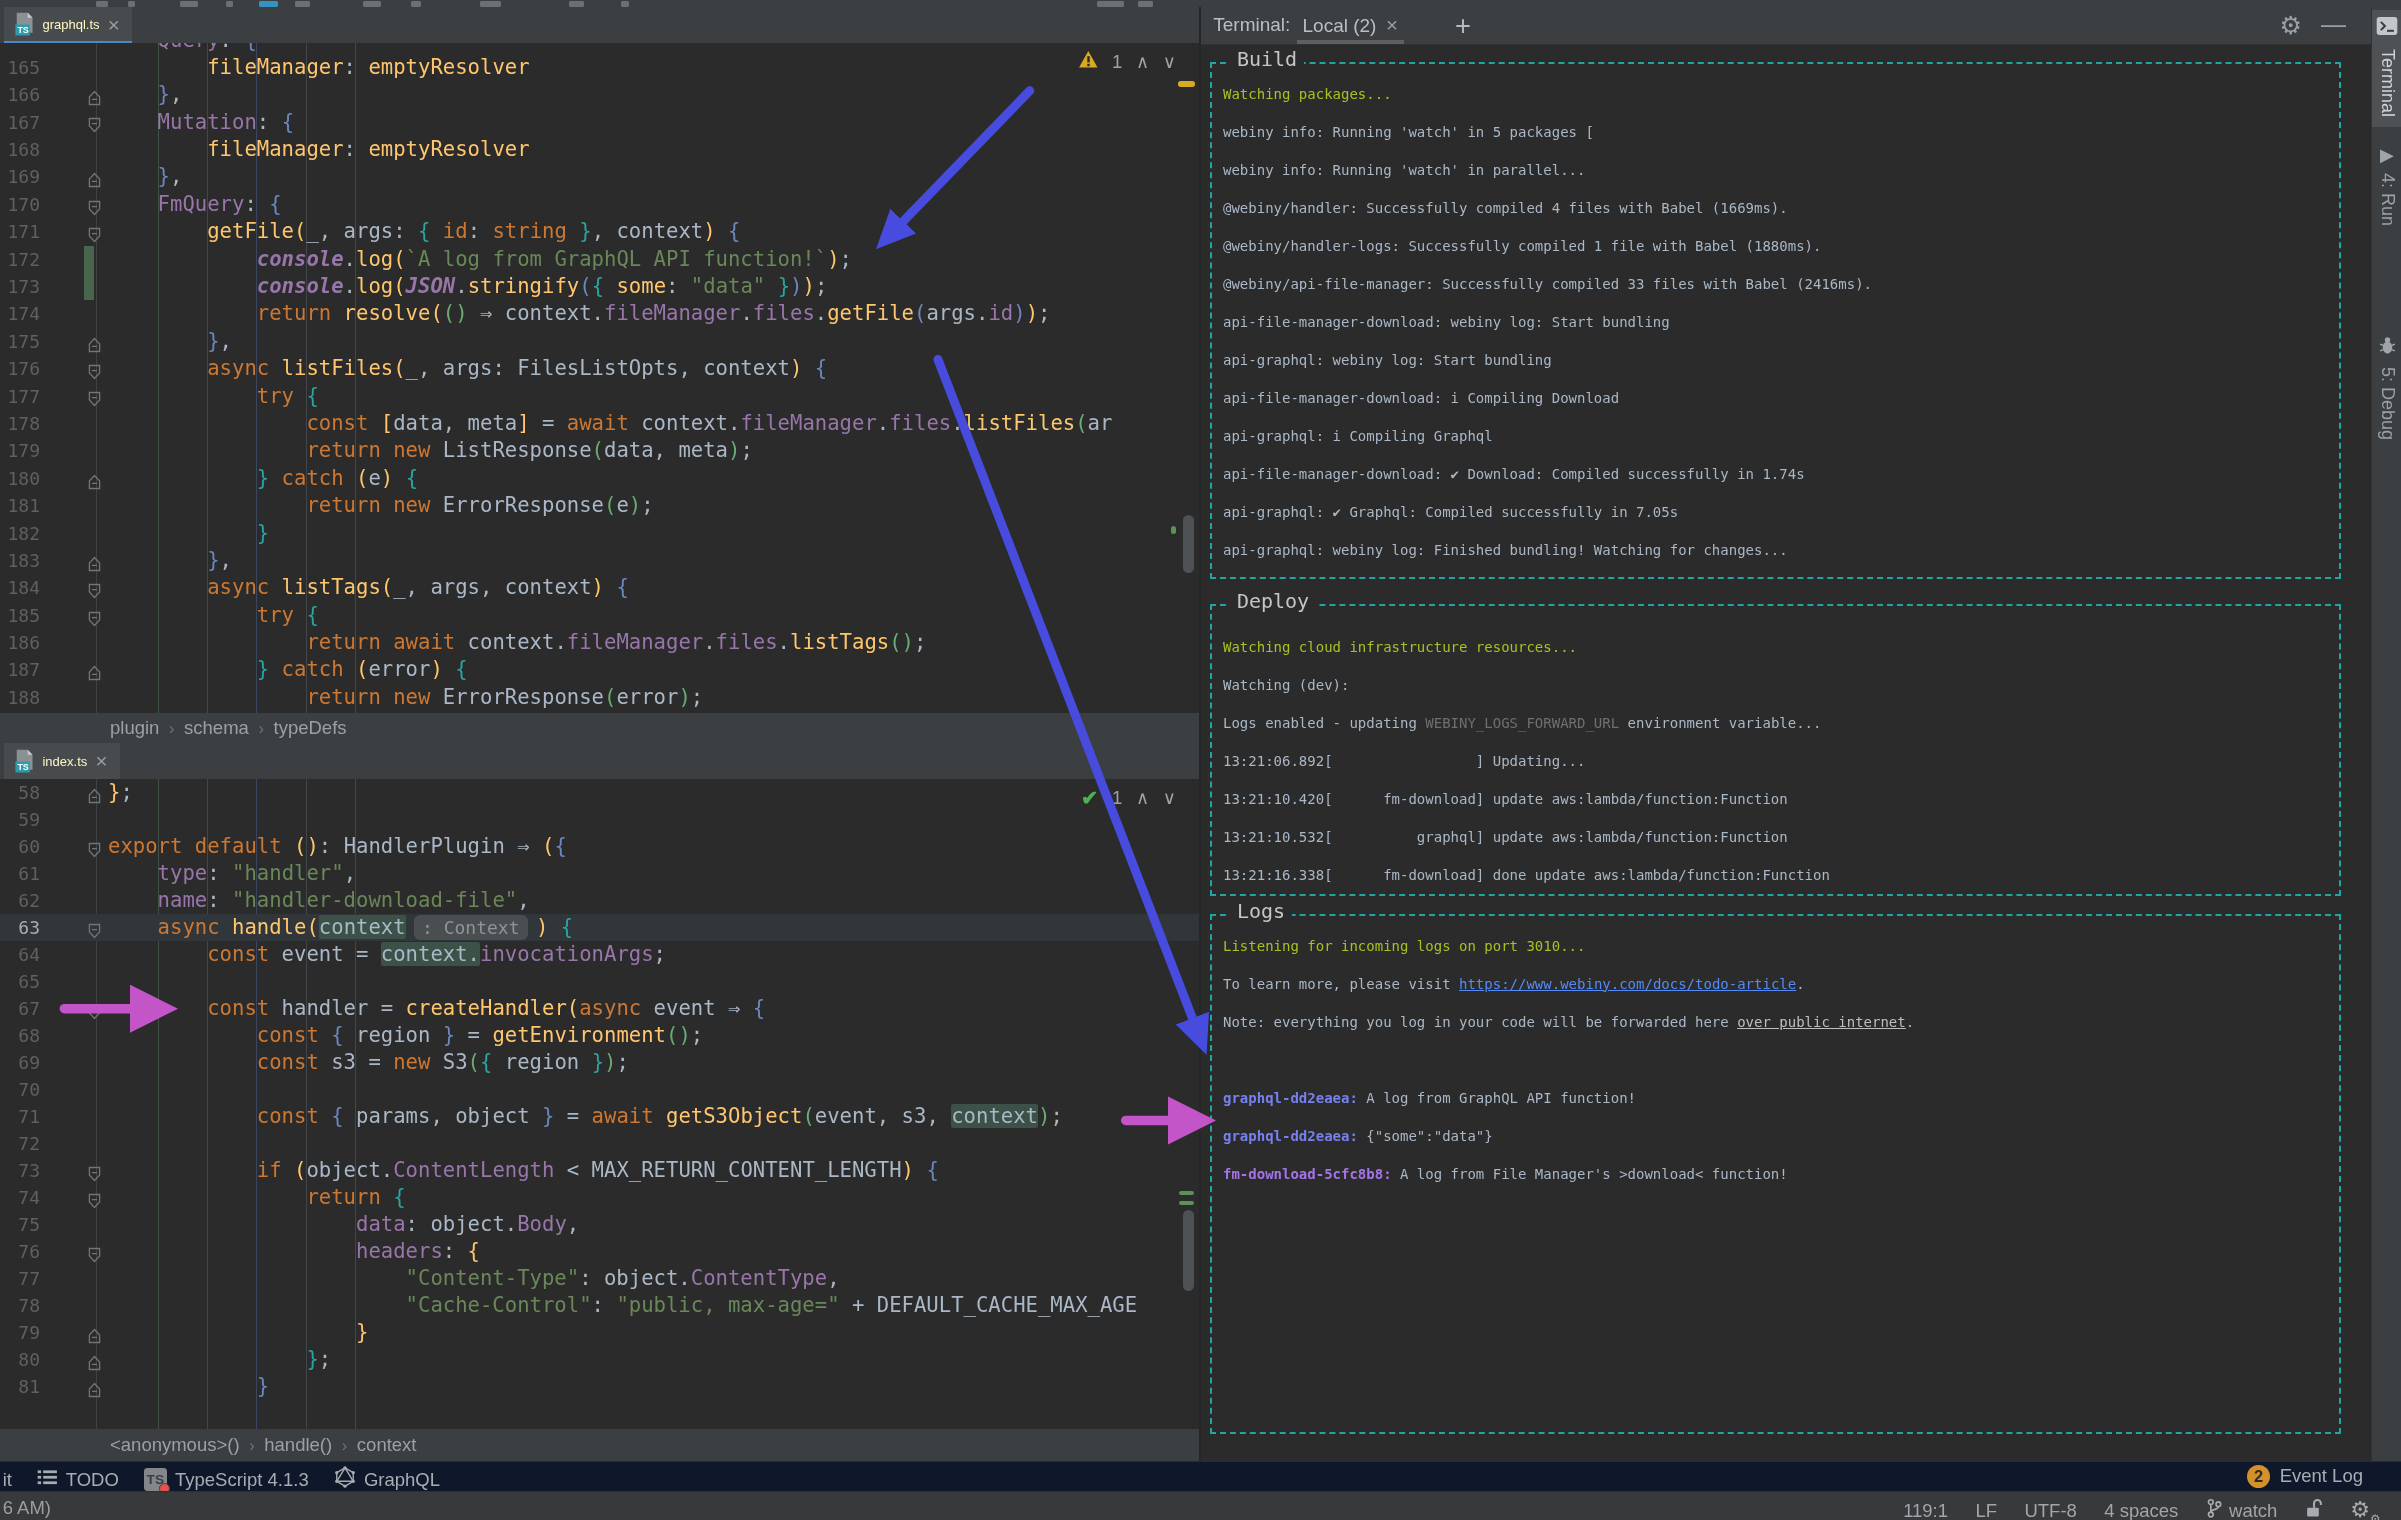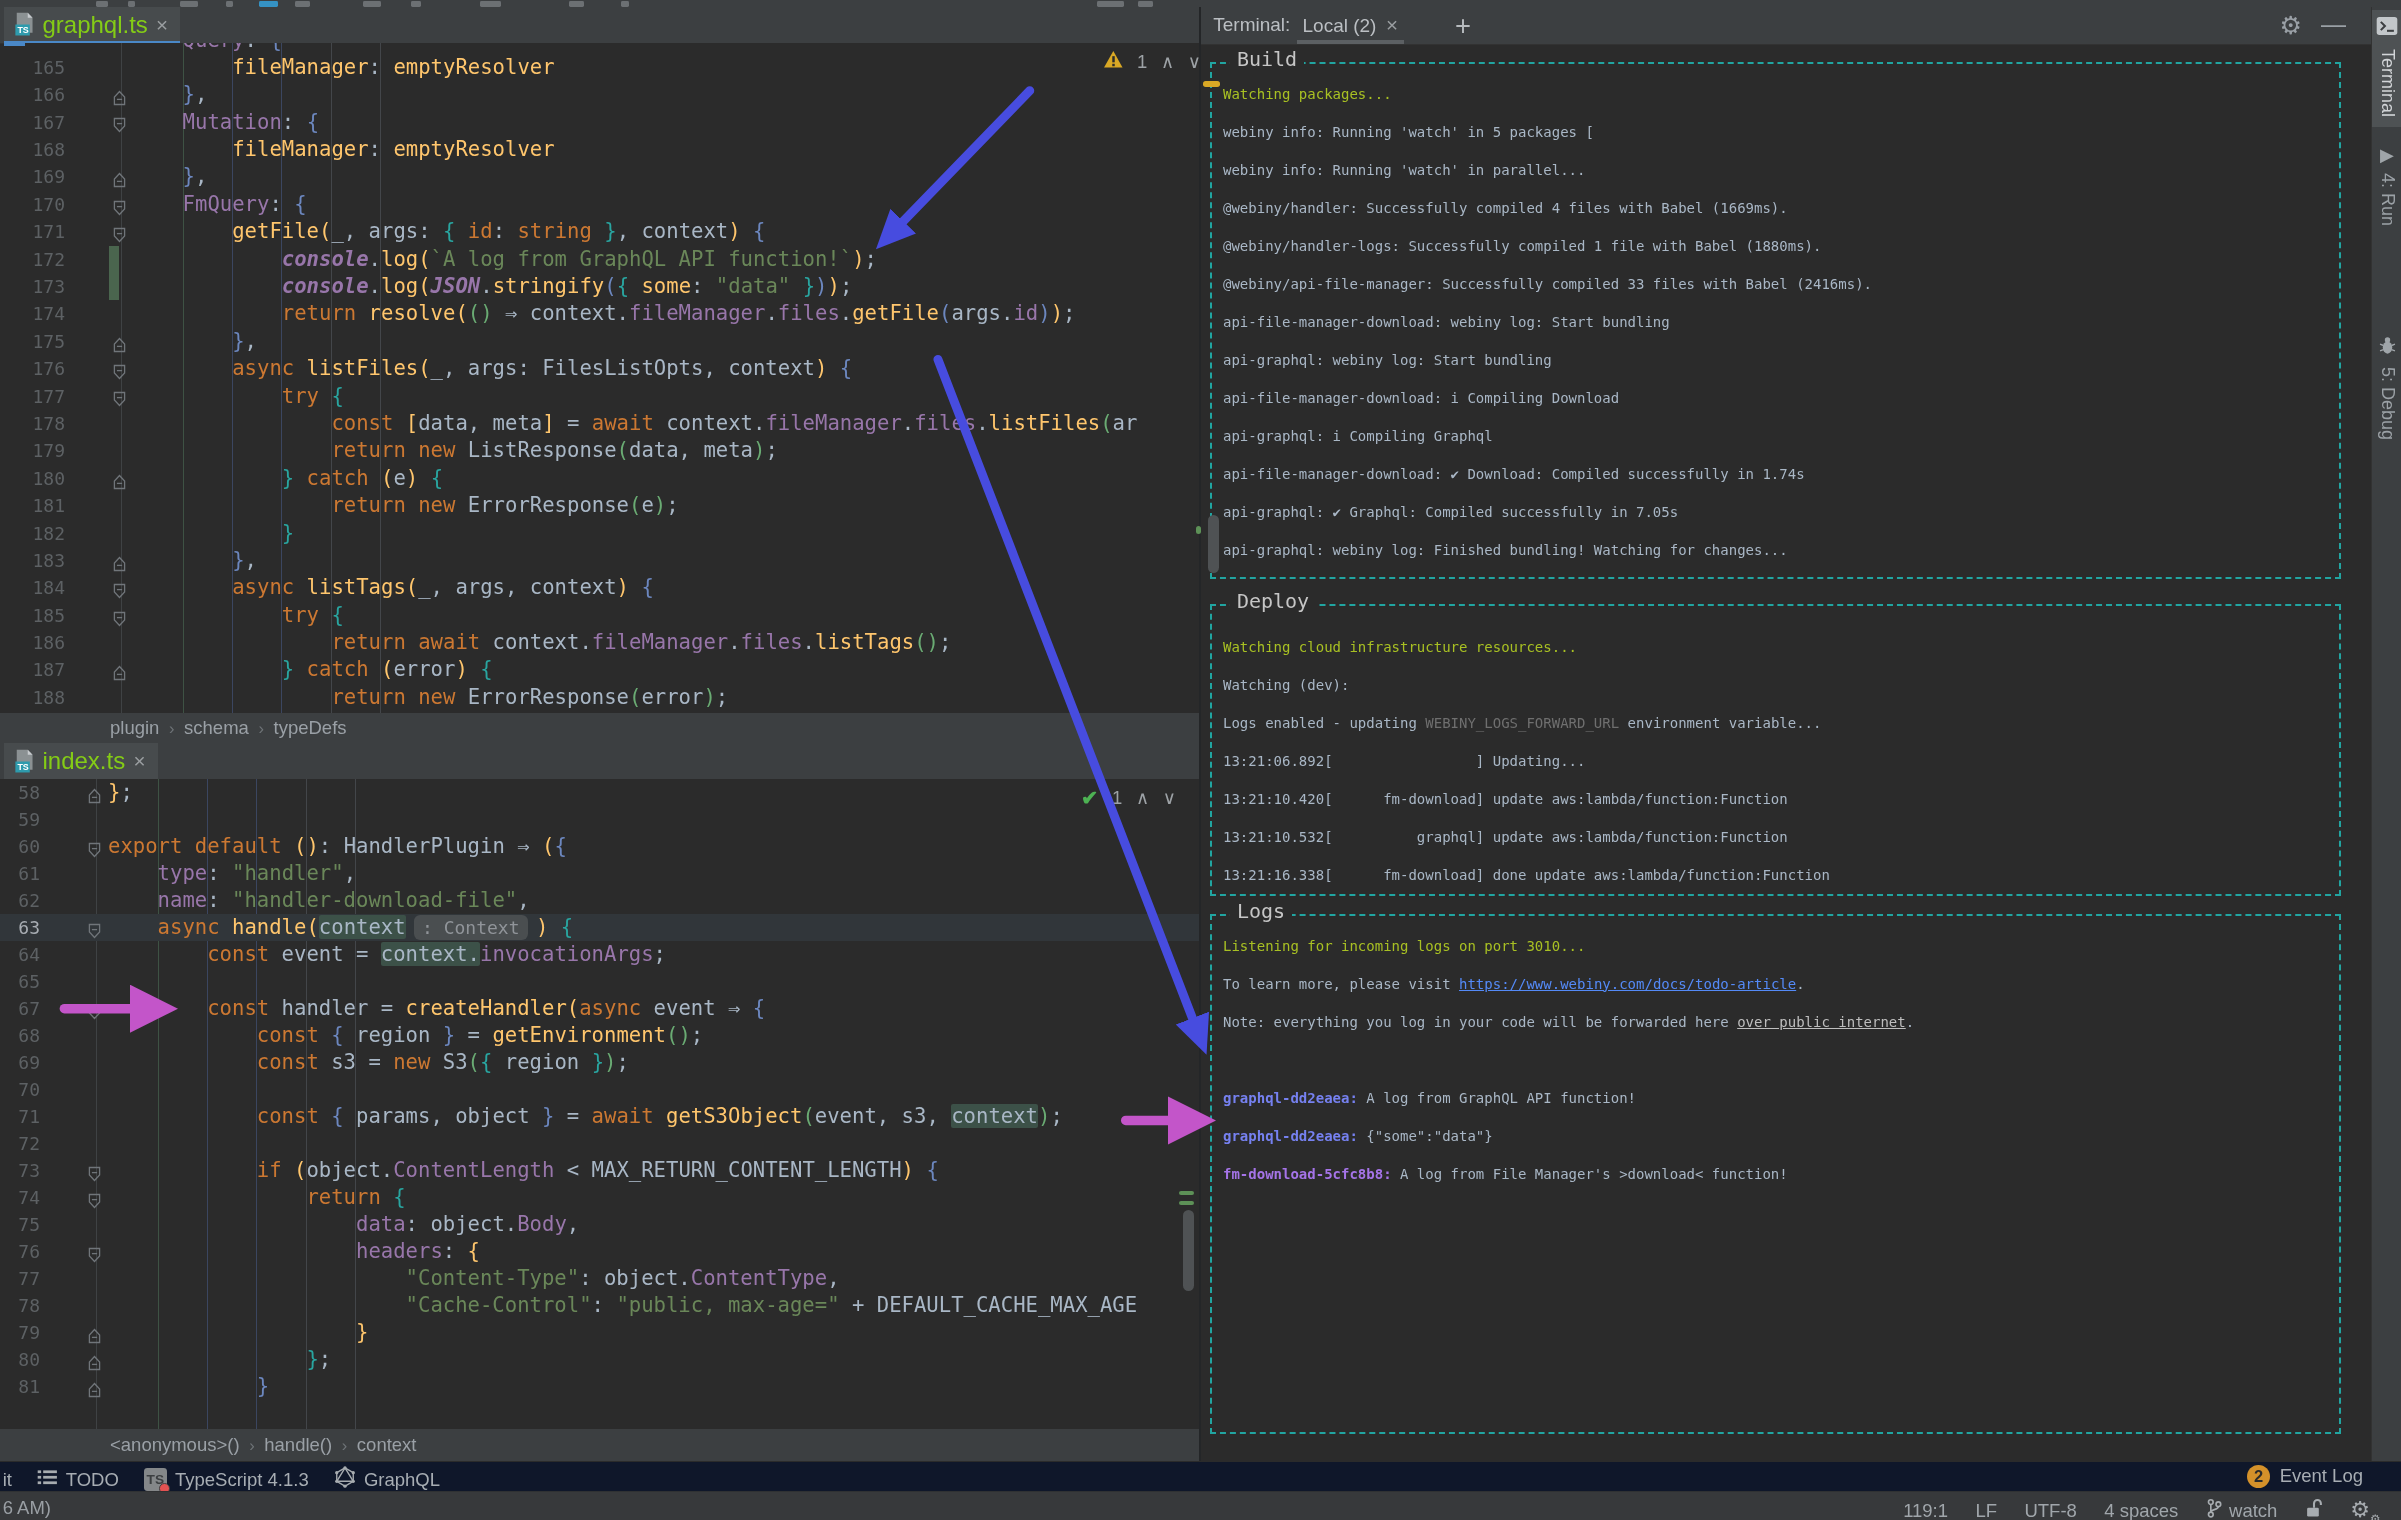--- a/index.html
+++ b/index.html
@@ -7,26 +7,26 @@
        font-family:"Liberation Sans",sans-serif;}
   
   #topstrip{position:absolute;left:0;top:0;width:2401px;height:6.9px;background:#3c3f41;}
   #topstrip span{position:absolute;top:1.4px;height:5.5px;background:#6c7073;border-radius:1.4px;}
   #topstrip .frag-blue{background:#3592c4;}
   
   .tabbar{position:absolute;left:0;width:1199px;height:36px;background:#3c3f41;border-bottom:0.7px solid #323232;}
   .tab{position:absolute;left:4.1px;top:0;height:36px;background:#474b4d;display:flex;align-items:center;
        gap:8.2px;padding:0 12.3px 0 9.6px;}
   .tab .ul{position:absolute;left:0;right:0;bottom:-3.4px;height:4.8px;background:#4a88c7;}
-  .tablabel{color:#84cc16;font-size:24px;}
+  .tablabel{color:#fef9c3;font-size:13px;}
   .tabclose{color:#9a9ea1;font-size:20.6px;line-height:20.6px;cursor:default;}
   .fileicon{position:relative;width:20.6px;height:25px;display:inline-block;}
   
   .editor{position:absolute;left:0;width:1199px;background:#2b2b2b;overflow:hidden;}
-  #editor1{top:43px;height:671px;margin-left:25px;}
+  #editor1{top:43px;height:671px;}
   #editor2{top:779px;height:650px;}
   .gline{position:absolute;left:96px;top:0;bottom:0;width:0.7px;background:#3f4244;}
   .guide{position:absolute;top:0;bottom:0;width:1.4px;}
   .gd1{left:158px;background:#3e5244;}
   .gd2{left:207px;background:#3b4660;}
   .gd3{left:256px;background:#3b4660;}
   .gd4{left:306px;background:#43464a;}
   .gd5{left:355px;background:#43464a;}
   .rows{position:absolute;left:0;top:0;right:0;}
   .row{position:relative;height:var(--lh);line-height:var(--lh);white-space:pre;

